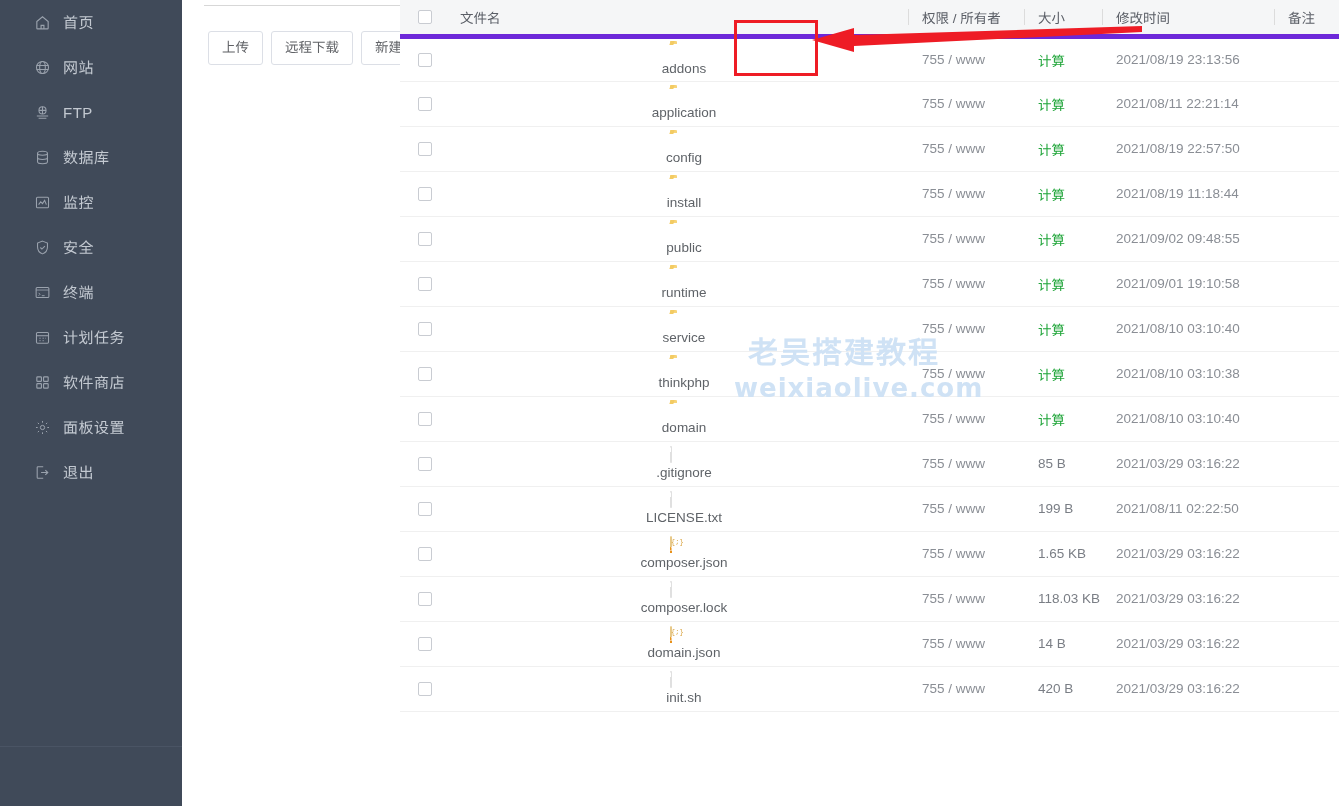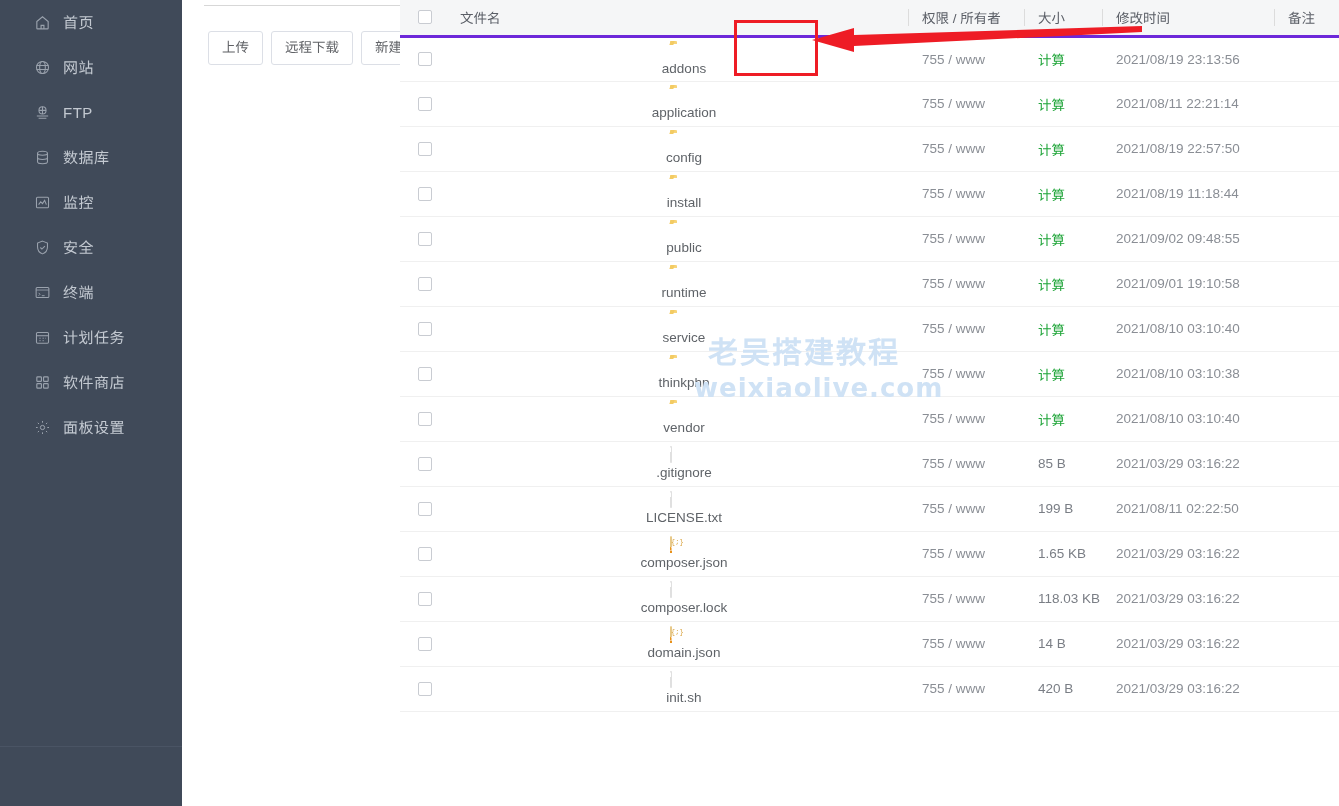--- a/index.html
+++ b/index.html
@@ -173,21 +173,21 @@
     font-size: 13.5px;
   }
   .ftable thead th {
     height: 36px;
     background: #f5f6f7;
     color: #5a5e66;
     font-weight: normal;
     text-align: left;
     font-size: 13.5px;
     padding: 0;
-    border-bottom: 3px solid #6d28d9;
+    border-bottom: 5px solid #6d28d9;
     position: relative;
   }
   .ftable thead th.sep::before {
     content: "";
     position: absolute;
     left: 0; top: 9px; bottom: 9px;
     width: 1px;
     background: #dcdcdc;
   }
   .ftable tbody td {
@@ -317,21 +317,21 @@
   }
 
   .calc-link { color: #20a53a; cursor: pointer; }
   .perm-text { color: #8a8e95; }
   .size-text { color: #7a7e85; }
   .time-text { color: #8a8e95; }
 
   
   .watermark {
     position: absolute;
-    left: 512px;
+    left: 552px;
     top: 336px;
     pointer-events: none;
     z-index: 5;
   }
   .wm1 {
     font-size: 30px;
     font-weight: bold;
     color: #cfe2f5;
     letter-spacing: 2px;
     line-height: 34px;
@@ -466,20 +466,29 @@
         </div>
         <div class="nav-item">
           <span class="nav-icon">
             <svg width="17" height="17" viewBox="0 0 24 24" fill="none" stroke="currentColor" stroke-width="1.4">
               <circle cx="12" cy="12" r="3"></circle>
               <path d="M12 2.8v2.4M12 18.8v2.4M2.8 12h2.4M18.8 12h2.4M5.4 5.4l1.7 1.7M16.9 16.9l1.7 1.7M18.6 5.4l-1.7 1.7M7.1 16.9l-1.7 1.7"></path>
             </svg>
           </span>
           <span class="nav-label">面板设置</span>
         </div>
+        <div class="nav-item">
+          <span class="nav-icon">
+            <svg width="17" height="17" viewBox="0 0 24 24" fill="none" stroke="currentColor" stroke-width="1.5">
+              <path d="M13 4H5.5a1 1 0 0 0-1 1v14a1 1 0 0 0 1 1H13"></path>
+              <path d="M16 8.5l3.5 3.5L16 15.5M10 12h9.2"></path>
+            </svg>
+          </span>
+          <span class="nav-label">退出</span>
+        </div>
       </div>
     <div class="sidebar-bottom-strip"></div>
   </nav>
 
   <section class="main">
 
     <div class="top-divider"></div>
 
     <div class="toolbar">
       <button class="tbtn">
@@ -819,21 +828,21 @@
           </tr>
           <tr>
             <td class="col-check">
               <div class="td-inner">
                 <span class="cbox"></span>
               </div>
             </td>
             <td class="col-name">
               <div class="td-inner fname">
                 <span class="ficon"><span class="ic-folder"></span></span>
-                <span class="flabel">vendor</span>
+                <span class="flabel">domain</span>
               </div>
             </td>
             <td class="col-perm">
               <div class="td-inner">
                 <span class="perm-text">755 / www</span>
               </div>
             </td>
             <td class="col-size">
               <div class="td-inner">
                 <span class="calc-link">计算</span>

